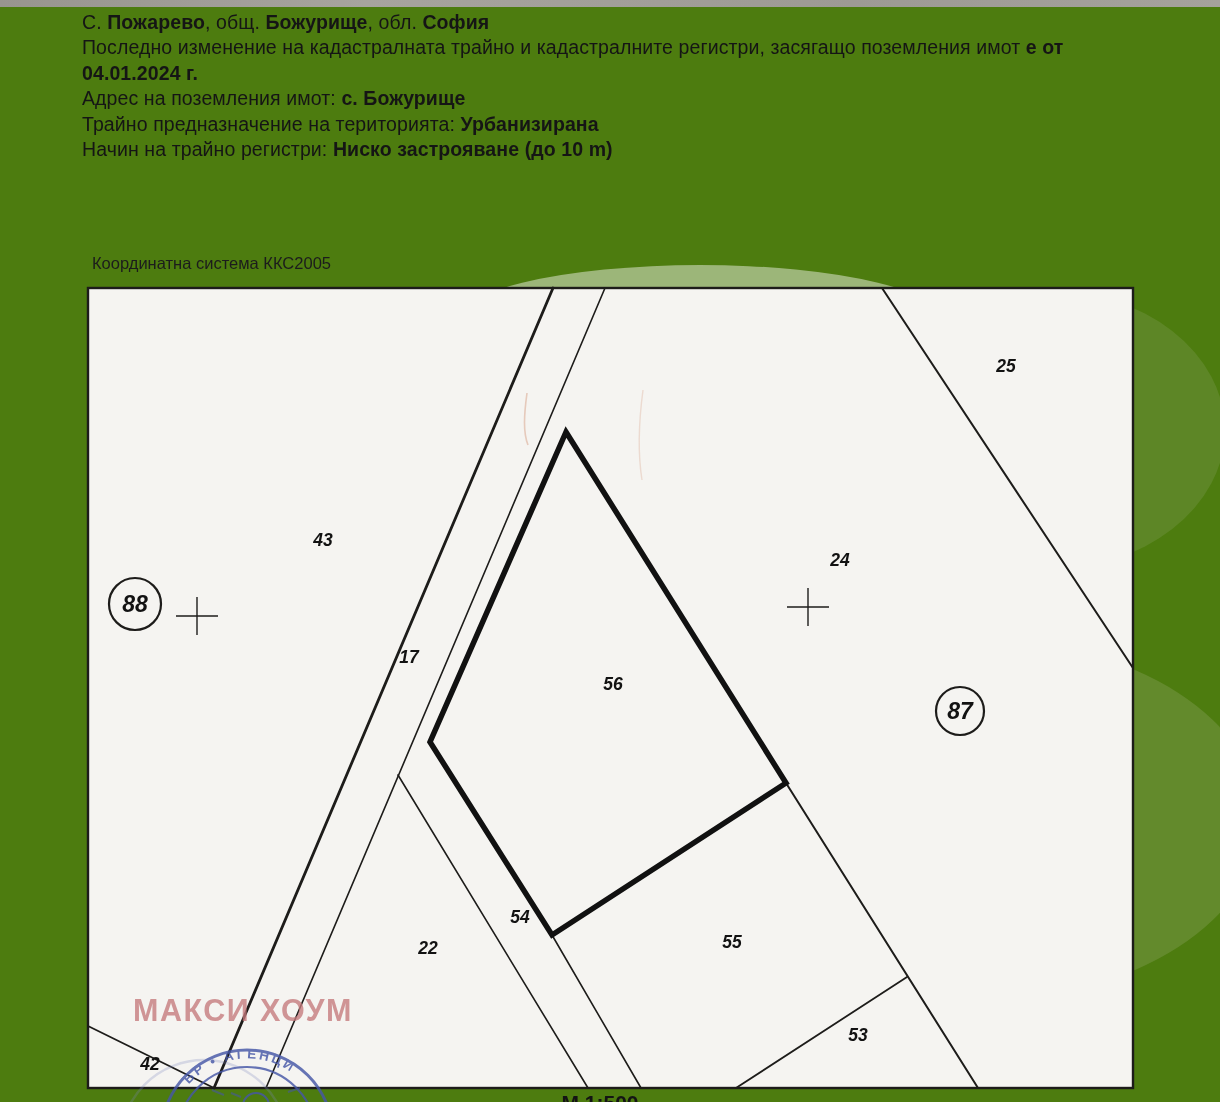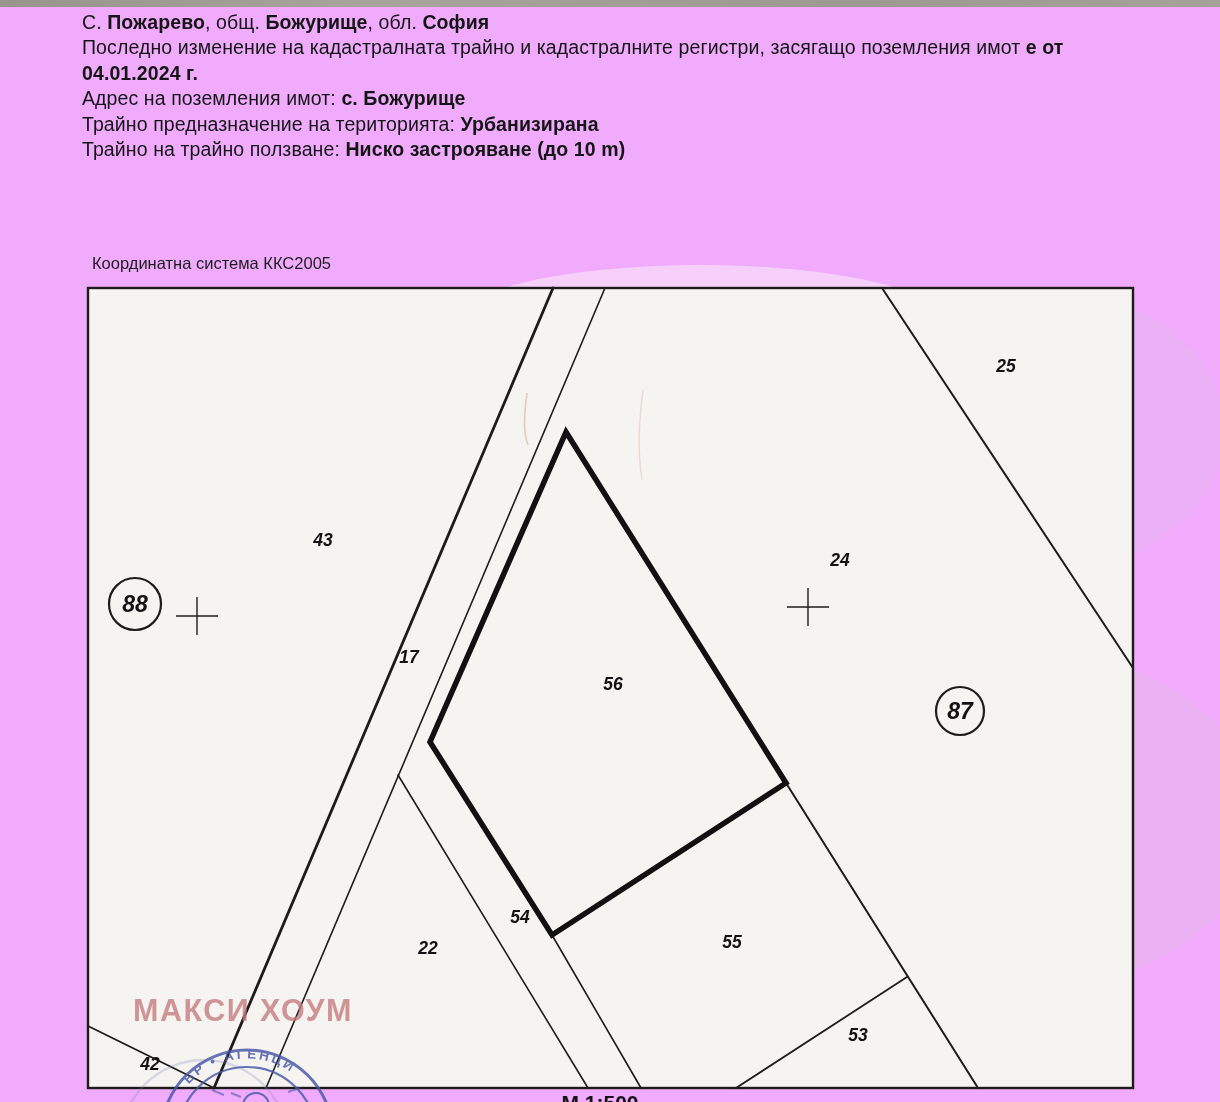--- a/index.html
+++ b/index.html
@@ -1,21 +1,21 @@
 <!DOCTYPE html>
 <html><head>
 <meta charset="utf-8">
 <style>
   html,body{margin:0;padding:0;}
   .page{
     position:relative;
     width:1220px;height:1102px;
     overflow:hidden;
     background:linear-gradient(180deg,#e7e5e1 0%,#efedе9 6%,#f0eeea 40%,#edebe7 100%);
-    background-color:#f0abfc;
+    background-color:#4d7c0f;
     font-family:"Liberation Sans","DejaVu Sans",sans-serif;
     color:#1a1a1a;
   }
   .scan-band{
     position:absolute;left:0;top:0;width:1220px;height:7px;
     background:linear-gradient(90deg,#98958f,#a7a49e 30%,#9d9a94 70%,#a5a29c);
   }
   .header{
     position:absolute;left:82px;top:10px;width:1090px;
     font-size:19.5px;line-height:25.4px;color:#151515;
@@ -33,21 +33,21 @@
 
 <div class="page">
   <div class="scan-band"></div>
 
   <div class="header" id="hdr">
       <div><span>С. </span><span class="b">Пожарево</span><span>, общ. </span><span class="b">Божурище</span><span>, обл. </span><span class="b">София</span></div>
       <div><span>Последно изменение на кадастралната трайно и кадастралните регистри, засягащо поземления имот </span><span class="b">е от</span></div>
       <div><span class="b">04.01.2024 г.</span></div>
       <div><span>Адрес на поземления имот: </span><span class="b">с. Божурище</span></div>
       <div><span>Трайно предназначение на територията: </span><span class="b">Урбанизирана</span></div>
-      <div><span>Трайно на трайно ползване: </span><span class="b">Ниско застрояване (до 10 m)</span></div>
+      <div><span>Начин на трайно регистри: </span><span class="b">Ниско застрояване (до 10 m)</span></div>
     </div>
 
   <div class="coordsys">Координатна система ККС2005</div>
 
   <svg id="map-svg" width="1220" height="1102" viewBox="0 0 1220 1102" style="position:absolute;left:0;top:0;">
       <ellipse cx="980" cy="820" rx="280" ry="180" fill="#d7d2ca" opacity="0.16"></ellipse>
       <ellipse cx="1045" cy="430" rx="180" ry="140" fill="#d7d2ca" opacity="0.12"></ellipse>
       <ellipse cx="560" cy="640" rx="260" ry="170" fill="#d7d2ca" opacity="0.09"></ellipse>
       <ellipse cx="700" cy="325" rx="250" ry="60" fill="#fcfcfa" opacity="0.45"></ellipse>
       <rect x="88" y="288" width="1045" height="800" fill="#f5f4f1" stroke="#1d1c1a" stroke-width="2.4"></rect>

